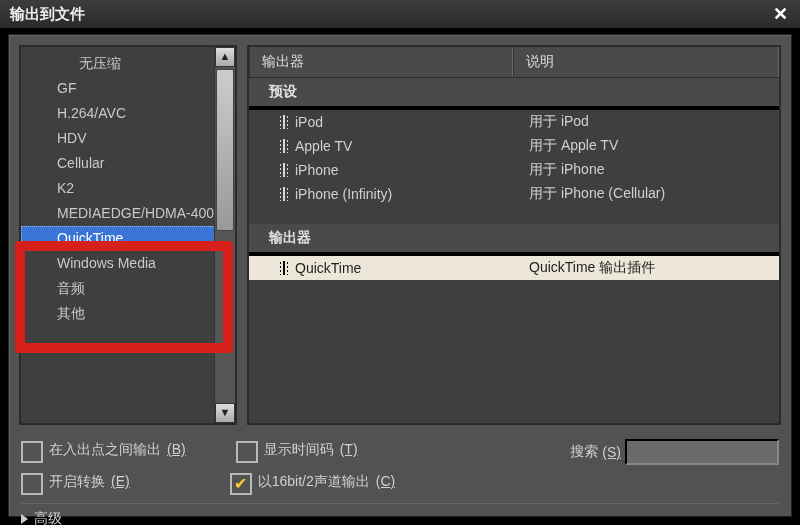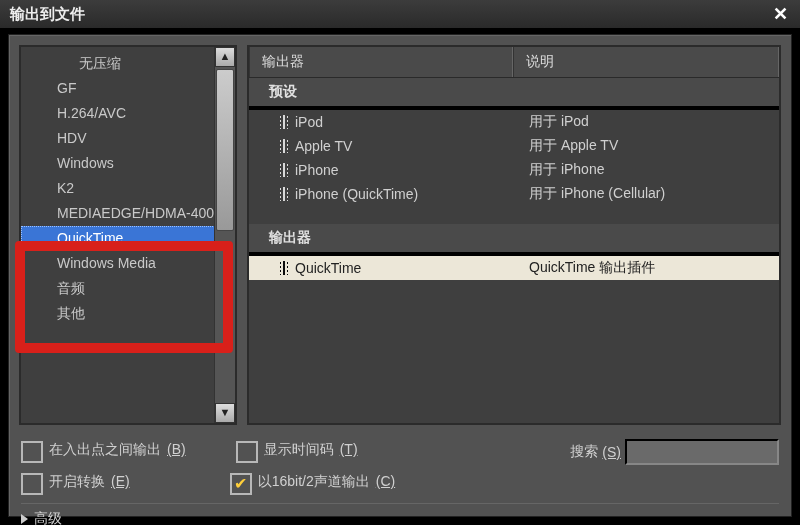--- a/index.html
+++ b/index.html
@@ -257,21 +257,21 @@
 
     <div class="top-area">
 
       <div class="left-pane">
         <div class="tree-scroll">
           <div class="tree" id="tree">
               <div class="item child">无压缩</div>
               <div class="item">GF</div>
               <div class="item">H.264/AVC</div>
               <div class="item">HDV</div>
-              <div class="item">Windows</div>
+              <div class="item">Cellular</div>
               <div class="item">K2</div>
               <div class="item">MEDIAEDGE/HDMA-4000</div>
               <div class="item"></div>
               <div class="item sel">QuickTime</div>
               <div class="item">Windows Media</div>
               <div class="item"></div>
               <div class="item">音频</div>
               <div class="item">其他</div>
             </div>
         </div>
@@ -309,21 +309,21 @@
             <div class="row">
               <div class="c1">
                 <span class="film-icon"></span>
                 <span>iPhone</span>
               </div>
               <div class="c2">用于 iPhone</div>
             </div>
             <div class="row">
               <div class="c1">
                 <span class="film-icon"></span>
-                <span>iPhone (QuickTime)</span>
+                <span>iPhone (Infinity)</span>
               </div>
               <div class="c2">用于 iPhone (Cellular)</div>
             </div>
           </div>
         <div style="height:18px"></div>
         <div class="section-header">输出器</div>
         <div id="outputters">
             <div class="row sel">
               <div class="c1">
                 <span class="film-icon"></span>

